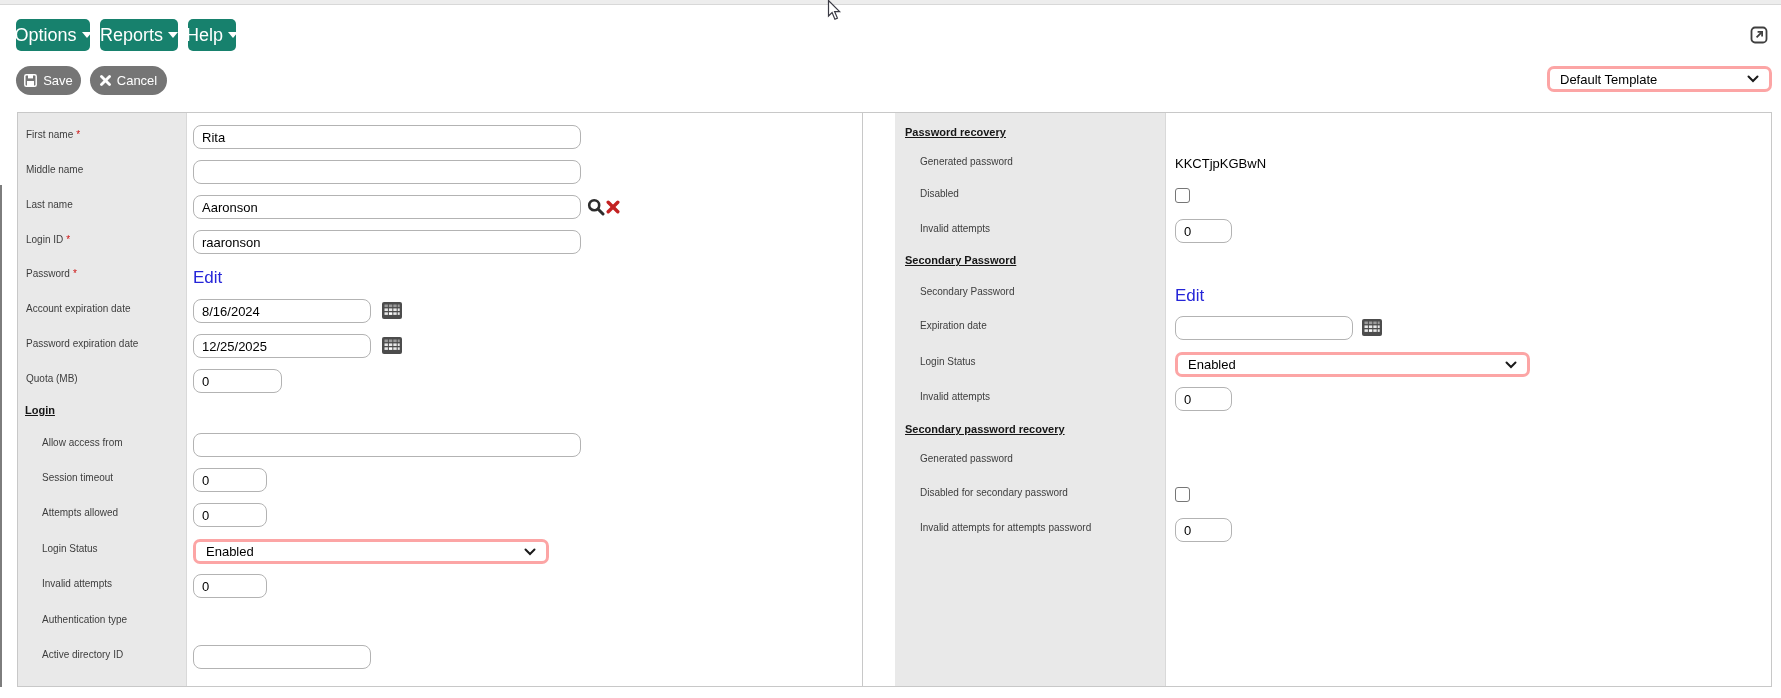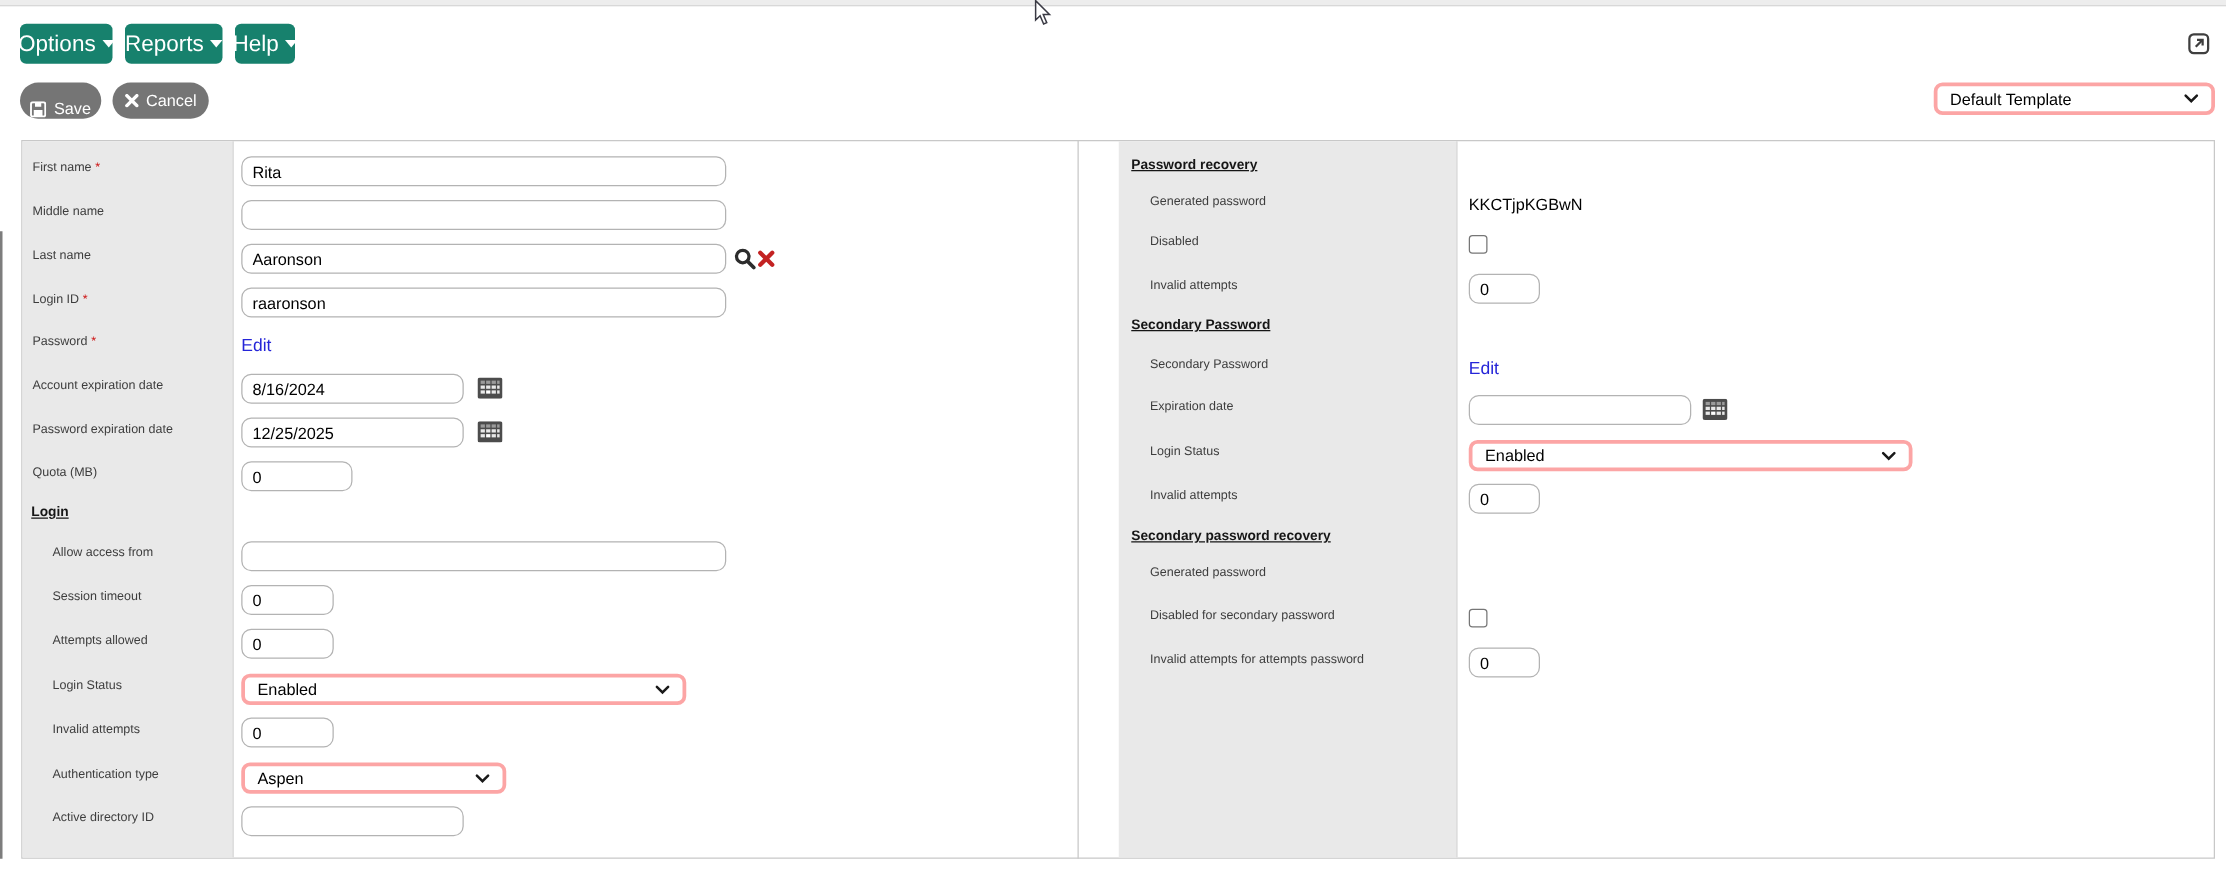--- a/index.html
+++ b/index.html
@@ -13,21 +13,21 @@
   .tri{width:0;height:0;border-left:5px solid transparent;border-right:5px solid transparent;border-top:6px solid #fff;}
   .panel{position:absolute;left:17px;top:112px;width:1755px;height:575px;border:1px solid #c8c8c8;background:#fff;box-sizing:border-box;}
   .graycol{position:absolute;background:#e9e9e9;border-right:1px solid #d9d9d9;}
   .lbl{position:absolute;font-size:10px;color:#3d3d3d;white-space:nowrap;}
   .hdg{position:absolute;font-size:11px;color:#161616;text-decoration:underline;white-space:nowrap;font-weight:bold;}
   .req{color:#cc1111;margin-left:3px;}
   .inp{position:absolute;height:24px;border:1px solid #b3b3b3;border-radius:8px;background:#fff;box-sizing:border-box;
        font-family:"Liberation Sans",sans-serif;font-size:13px;color:#000;padding:0 8px;outline:none;}
   .sel{position:absolute;height:25px;border:3px solid #fca5a5;border-radius:7px;background:#fff;box-sizing:border-box;
        display:flex;align-items:center;justify-content:space-between;padding:0 10px;font-size:13px;color:#000;cursor:pointer;}
-  .link{position:absolute;color:#2525d8;font-size:14px;cursor:pointer;text-decoration:none;}
+  .link{position:absolute;color:#2525d8;font-size:17px;cursor:pointer;text-decoration:none;}
   .cb{position:absolute;width:15px;height:15px;border:1.5px solid #767676;border-radius:3px;background:#fff;box-sizing:border-box;cursor:pointer;}
   .static{position:absolute;font-size:13px;color:#000;white-space:nowrap;}
   .vline{position:absolute;width:1px;background:#c8c8c8;}
   .edgeline{position:absolute;left:0;top:185px;width:2px;height:502px;background:#7d7d7d;}
 </style>
 </head>
 <body>
 
 <div id="screen">
 
@@ -49,21 +49,21 @@
     <span>Help</span>
     <span class="tri"></span>
   </button>
 
   <svg style="position:absolute;left:1750px;top:26px;cursor:pointer;" width="18" height="18" viewBox="0 0 18 18">
     <rect x="1.5" y="1.5" width="15" height="15" rx="3.5" fill="none" stroke="#3f3f3f" stroke-width="1.8"></rect>
     <line x1="6.6" y1="11.4" x2="11.6" y2="6.4" stroke="#3f3f3f" stroke-width="1.8"></line>
     <polyline points="7.6,5.9 12.1,5.9 12.1,10.4" fill="none" stroke="#3f3f3f" stroke-width="1.8"></polyline>
   </svg>
 
-  <button class="pill-btn" style="left:16px;width:65px;align-items:flex-end;">
+  <button class="pill-btn" style="left:16px;width:65px;">
     <svg width="13" height="13" viewBox="0 0 13 13">
       <rect x="0.8" y="0.8" width="11.4" height="11.4" rx="1.5" fill="none" stroke="#fff" stroke-width="1.5"></rect>
       <rect x="4" y="1" width="5" height="3.4" fill="#fff"></rect>
       <rect x="3" y="7" width="7" height="5" fill="#fff"></rect>
     </svg>
     <span>Save</span>
   </button>
   <button class="pill-btn" style="left:90px;width:77px;">
     <svg width="11" height="11" viewBox="0 0 11 11">
       <line x1="1.5" y1="1.5" x2="9.5" y2="9.5" stroke="#fff" stroke-width="2.8" stroke-linecap="round"></line>
@@ -163,26 +163,20 @@
     <span>Enabled</span>
     <svg width="12" height="8" viewBox="0 0 12 8">
         <polyline points="1.5,1.5 6,6 10.5,1.5" fill="none" stroke="#1a1a1a" stroke-width="2" stroke-linecap="round"></polyline>
       </svg>
   </div>
 
   <div class="lbl" style="left:42px;top:578px;"><span>Invalid attempts</span></div>
   <input class="inp" style="left: 193px; top: 574px; width: 74px;" value="0">
 
   <div class="lbl" style="left:42px;top:614px;"><span>Authentication type</span></div>
-  <div class="sel" style="left:193px;top:610px;width:212px;">
-    <span>Aspen</span>
-    <svg width="12" height="8" viewBox="0 0 12 8">
-        <polyline points="1.5,1.5 6,6 10.5,1.5" fill="none" stroke="#1a1a1a" stroke-width="2" stroke-linecap="round"></polyline>
-      </svg>
-  </div>
 
   <div class="lbl" style="left:42px;top:649px;"><span>Active directory ID</span></div>
   <input class="inp" style="left: 193px; top: 645px; width: 178px;" value="">
 
   <div class="hdg" style="left:905px;top:126px;">Password recovery</div>
 
   <div class="lbl" style="left:920px;top:156px;"><span>Generated password</span></div>
   <div class="static" style="left:1175px;top:156px;text-align:center;">KKCTjpKGBwN</div>
 
   <div class="lbl" style="left:920px;top:188px;"><span>Disabled</span></div>

